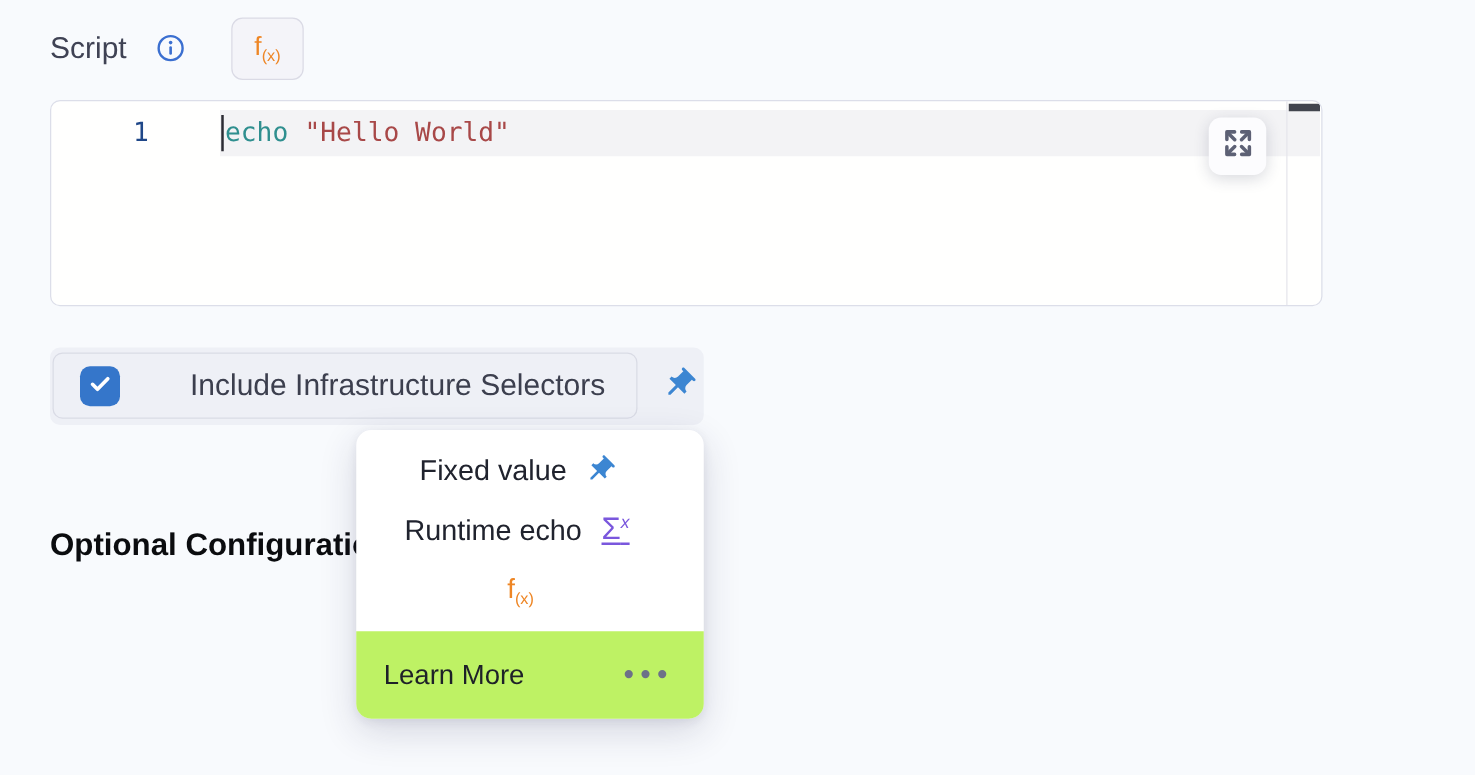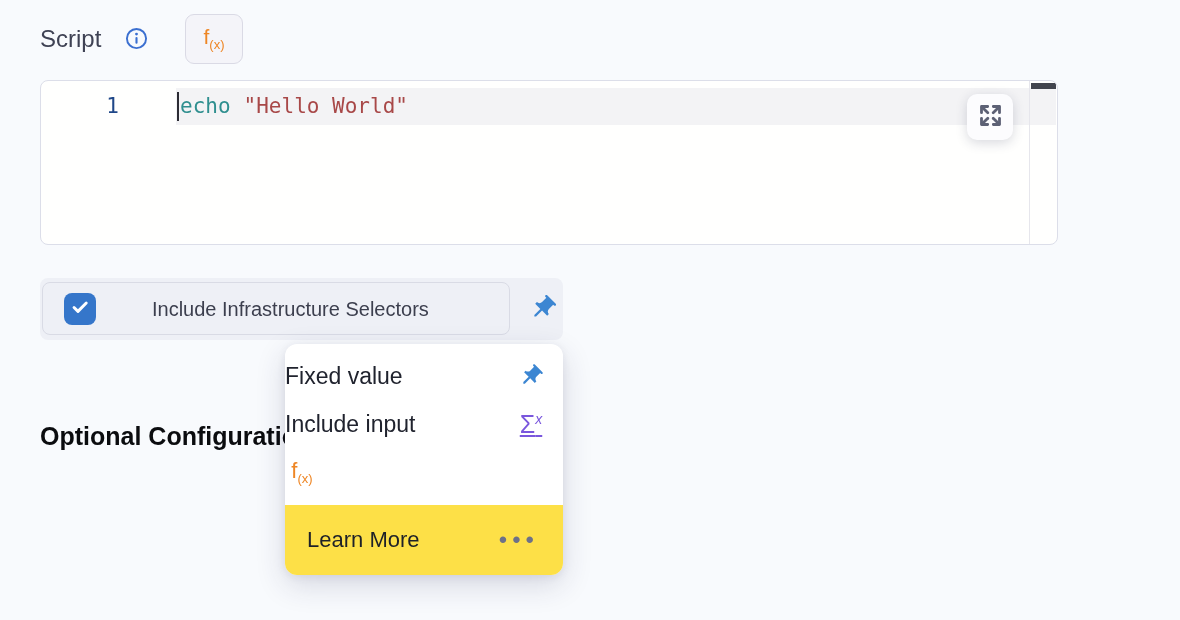--- a/index.html
+++ b/index.html
@@ -73,21 +73,21 @@
     border: 1px solid #d9dbe5; border-radius: 8px;
   }
   .checkbox-box {
     position: absolute; left: 24px; top: 15px; width: 32px; height: 32px;
     background: #3576ca; border-radius: 8px;
     display: flex; align-items: center; justify-content: center; cursor: pointer;
   }
   .checkbox-label {
     position: absolute; left: 112px; top: 0; height: 62px;
     display: flex; align-items: center;
-    font-size: 20px; color: #3c3f4e;
+    font-size: 24px; color: #3c3f4e;
   }
   .pin-button {
     position: absolute; left: 480px; top: 0; width: 43px; height: 62px;
     display: flex; align-items: center; justify-content: center; cursor: pointer;
   }
   .pin-icon { transform: rotate(45deg); }
 
   
   .section-heading {
     position: absolute; left: 40px; top: 422px; z-index: 1;
@@ -96,31 +96,31 @@
   }
 
   
   .type-menu {
     position: absolute; left: 285px; top: 344px; width: 278px; height: 231px;
     background: #ffffff; border-radius: 12px; z-index: 5;
     box-shadow: 0 10px 30px rgba(35, 40, 80, 0.16), 0 2px 8px rgba(35, 40, 80, 0.08);
   }
   .type-menu-list { padding-top: 8px; }
   .type-menu-item {
-    height: 48px; display: flex; align-items: center; justify-content: space-between;
+    height: 48px; display: flex; align-items: center; justify-content: center;
     padding-right: 15px; gap: 10px; cursor: pointer;
   }
   .type-menu-item .item-label { font-size: 23px; color: #20232e; }
   .item-icon { width: 34px; display: flex; align-items: center; justify-content: center; }
   .sigma-glyph { color: #7a57dd; font-size: 25px; text-decoration: underline; }
   .sigma-glyph sup { font-size: 14px; font-style: italic; }
   .fx-glyph { color: #ee8625; font-size: 22px; }
   .type-menu-footer {
     position: absolute; left: 0; bottom: 0; width: 100%; height: 70px;
-    background: #fde047; border-radius: 0 0 12px 12px;
+    background: #bef264; border-radius: 0 0 12px 12px;
     display: flex; align-items: center; justify-content: space-between;
     padding: 0 24px 0 22px;
   }
   .learn-more { font-size: 22px; color: #1e2128; cursor: pointer; }
   .ellipsis-dots {
     font-size: 24px; color: #6d7188; letter-spacing: 5px; line-height: 70px;
   }
 </style>
 </head>
 <body>
@@ -187,21 +187,21 @@
     <div class="type-menu-list">
       <div class="type-menu-item">
         <span class="item-label">Fixed value</span>
         <span class="item-icon pin-icon">
           <svg width="26" height="26" viewBox="0 0 24 24" fill="#3c86d2">
             <path d="M16 9V4h1c.55 0 1-.45 1-1s-.45-1-1-1H7c-.55 0-1 .45-1 1s.45 1 1 1h1v5c0 1.66-1.34 3-3 3v2h5.97v7l1 1 1-1v-7H19v-2c-1.66 0-3-1.34-3-3z"></path>
           </svg>
         </span>
       </div>
       <div class="type-menu-item">
-        <span class="item-label">Include input</span>
+        <span class="item-label">Runtime echo</span>
         <span class="item-icon">
           <span class="sigma-glyph"><span>Σ</span><sup>x</sup></span>
         </span>
       </div>
       <div class="type-menu-item">
         <span class="item-icon">
           <span class="fx-glyph"><span>f</span><sub>(x)</sub></span>
         </span>
       </div>
     </div>

